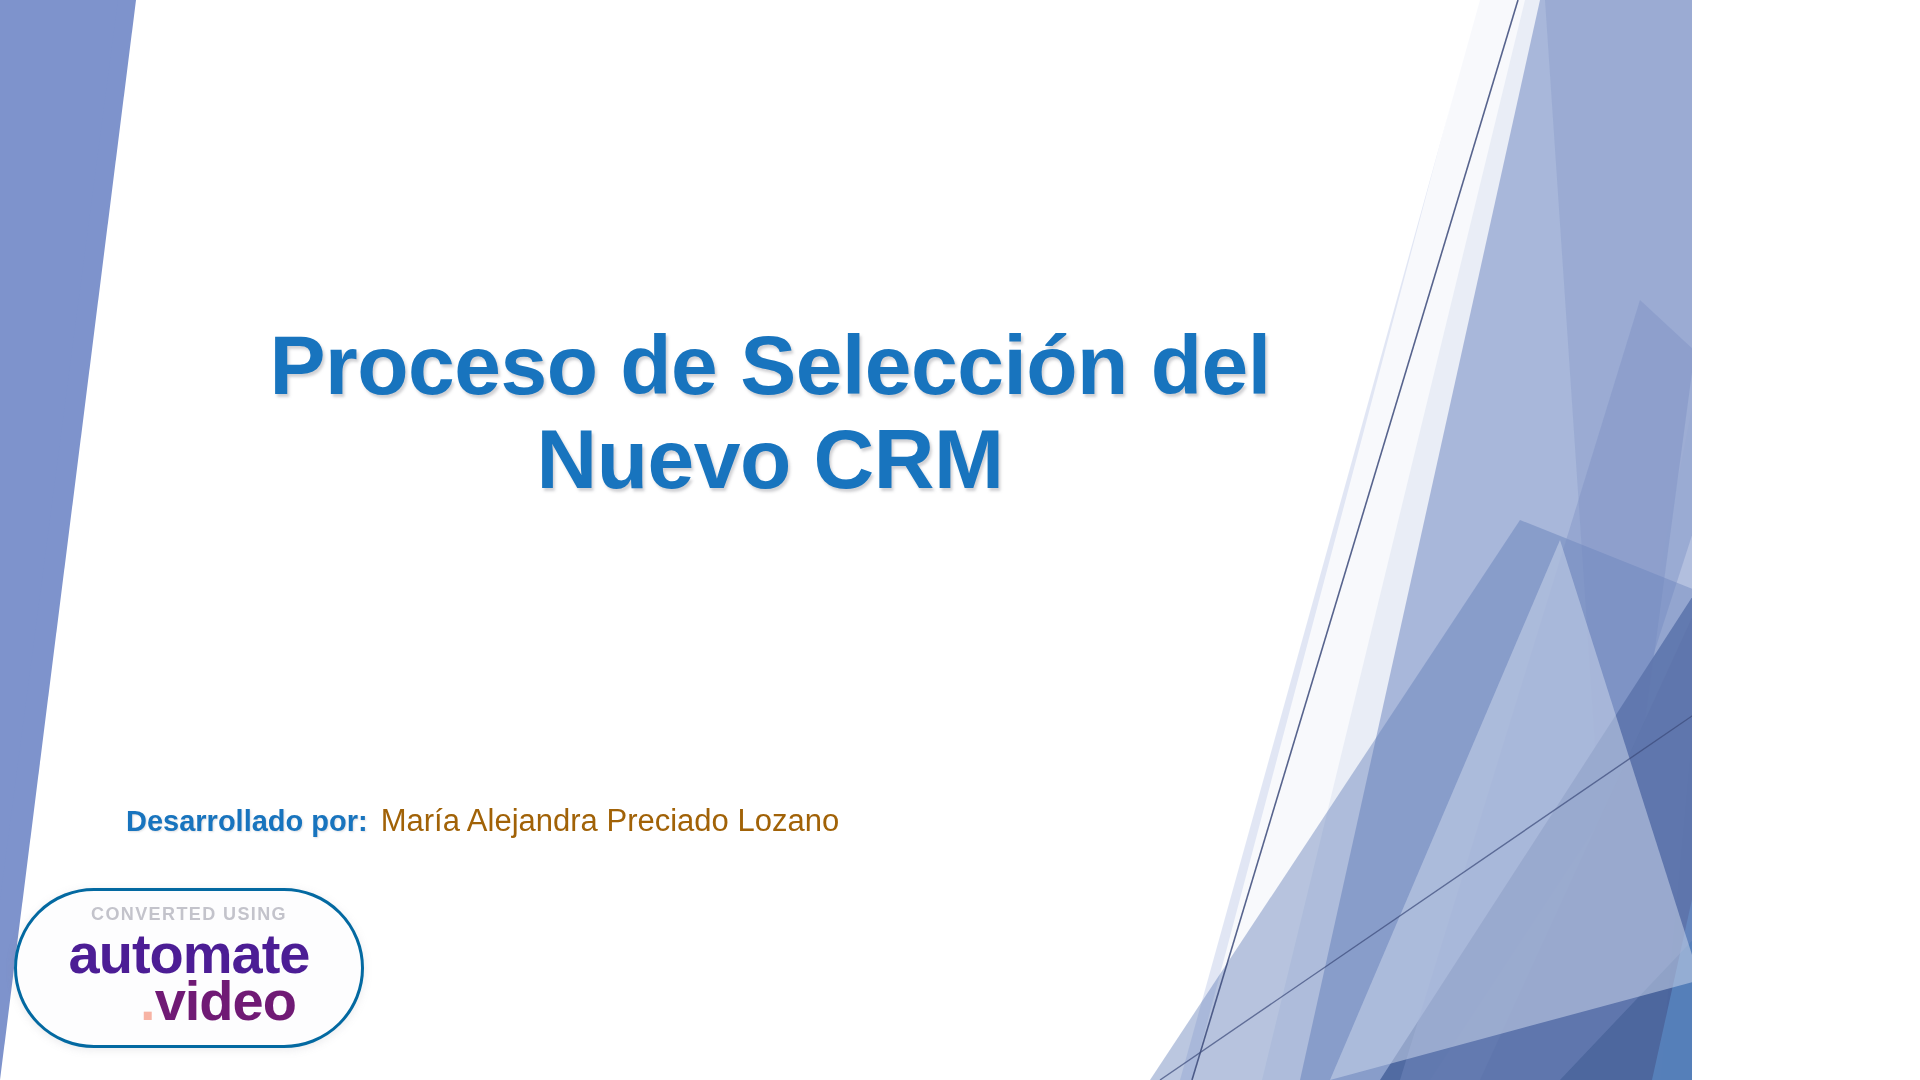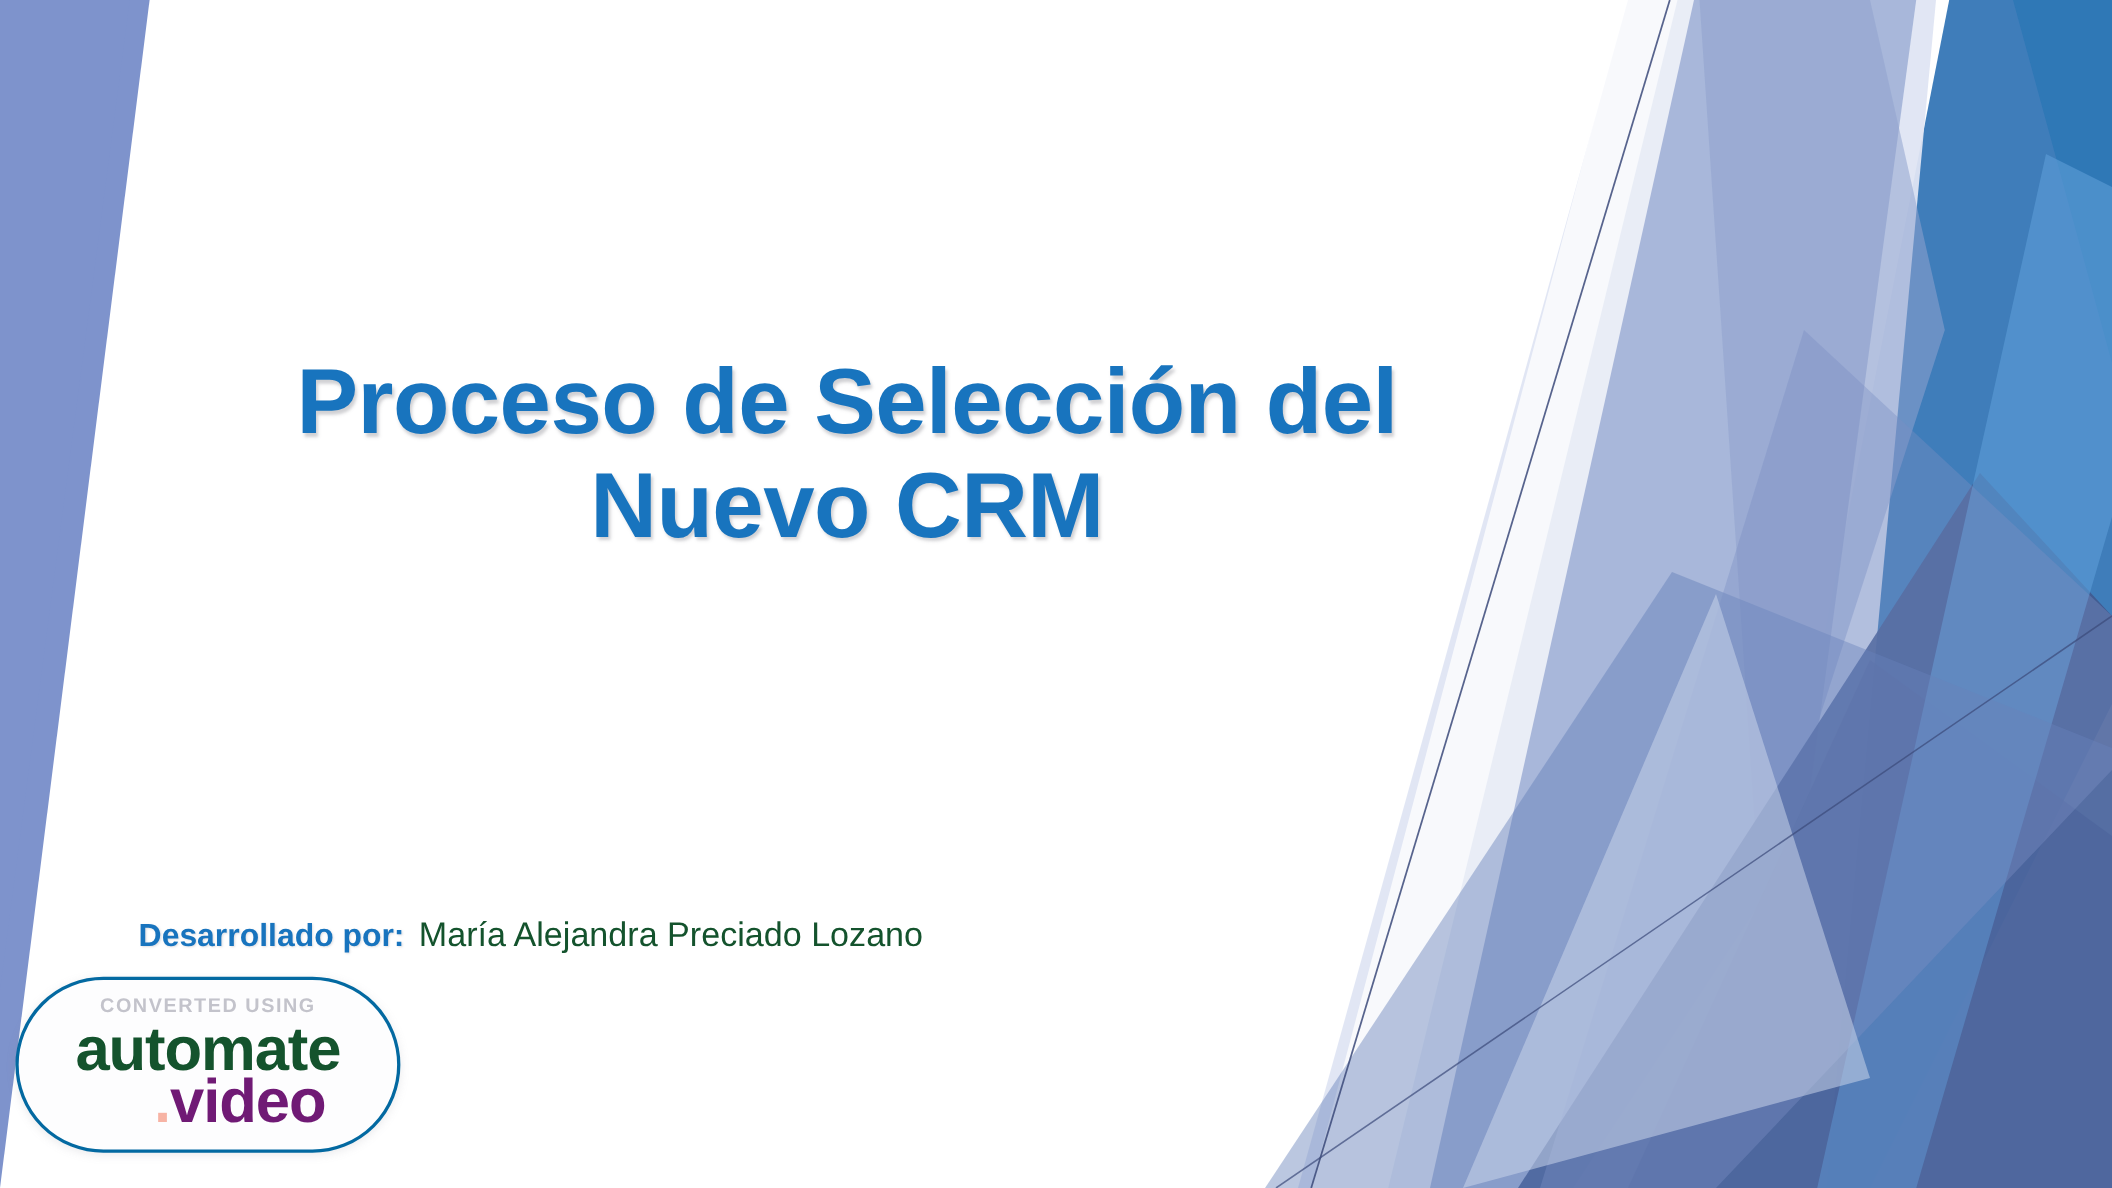--- a/index.html
+++ b/index.html
@@ -7,21 +7,21 @@
     margin: 0;
     padding: 0;
     background: #ffffff;
   }
   body {
     font-family: "Liberation Sans", sans-serif;
   }
 
   #slide {
     position: relative;
-    width: 1920px;
+    width: 1692px;
     height: 1080px;
     overflow: hidden;
     background: #ffffff;
   }
 
   
   #bg-decoration {
     position: absolute;
     inset: 0;
     width: 1920px;
@@ -63,22 +63,21 @@
     font-family: Liberation Sans, sans-serif;
     font-weight: bold;
     font-size: 29px;
     color: #1874be;
     text-shadow: 1px 1px 2px rgba(150,150,160,0.30);
   }
   #author-name {
     font-family: "Liberation Sans", sans-serif;
     font-weight: normal;
     font-size: 31px;
-    color: #14532d;
-    margin-top: 29px;
+    color: #a16207;
   }
 
   
   #watermark {
     position: absolute;
     left: 14px;
     top: 888px;
     width: 350px;
     height: 160px;
     background: #fdfdfe;
@@ -98,21 +97,21 @@
     font-size: 18px;
     font-weight: bold;
     letter-spacing: 1.4px;
     color: #c3c3cb;
     line-height: 1;
   }
   #watermark-brand {
     font-family: "Liberation Sans", sans-serif;
     font-size: 56px;
     font-weight: bold;
-    color: #14532d;
+    color: #4c1d95;
     line-height: 0.95;
     margin-top: 4px;
     letter-spacing: -1px;
   }
   #watermark-suffix-row {
     display: flex;
     align-items: baseline;
     line-height: 0.95;
     margin-top: -6px;
     margin-left: 58px;

